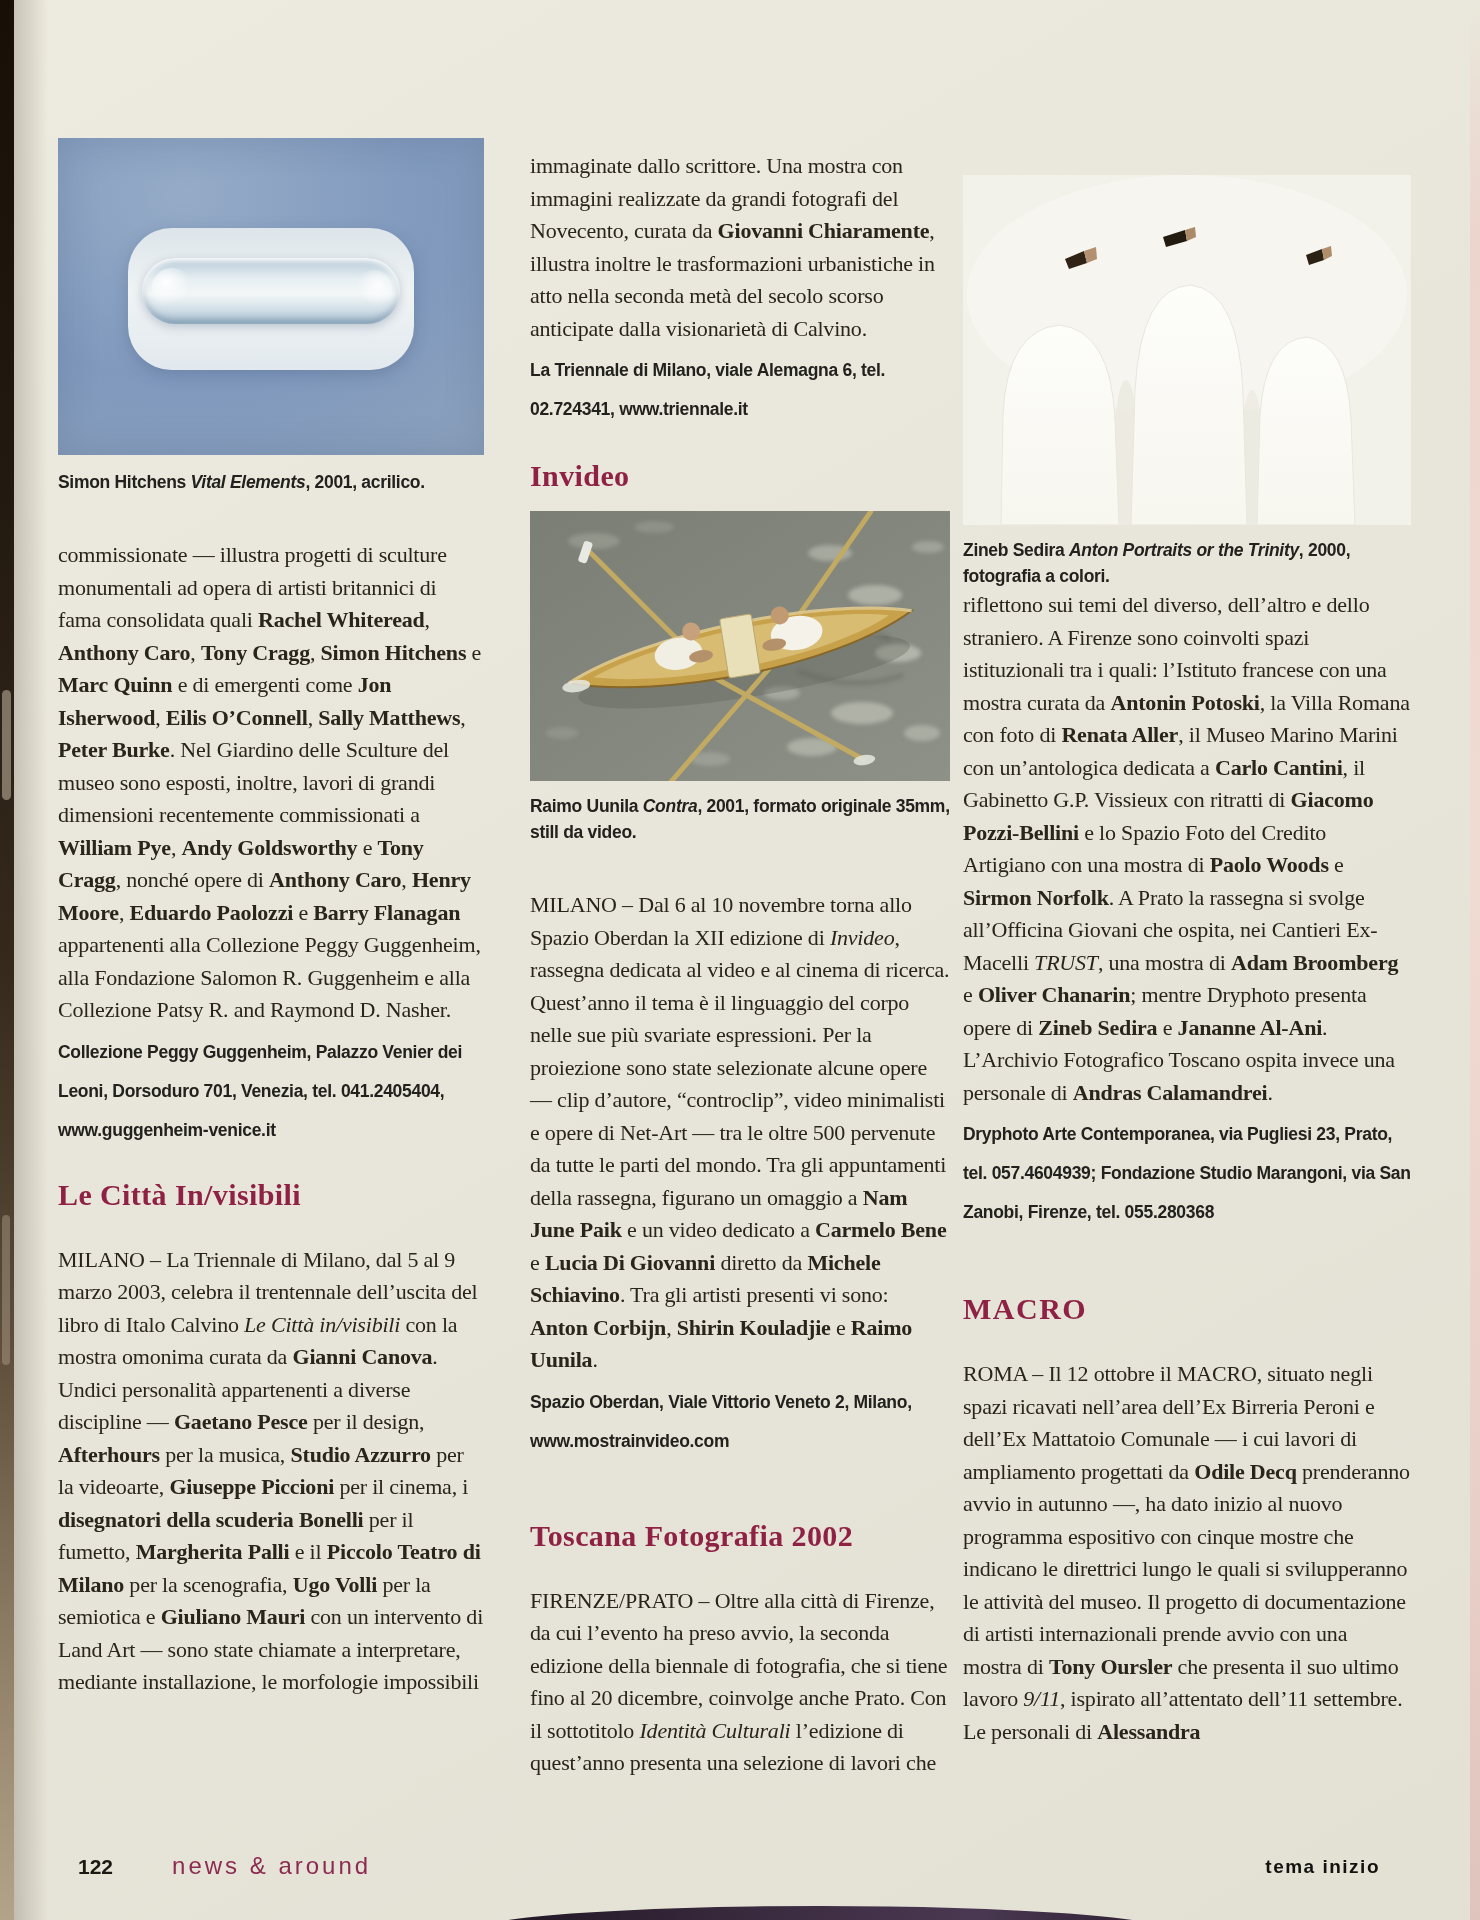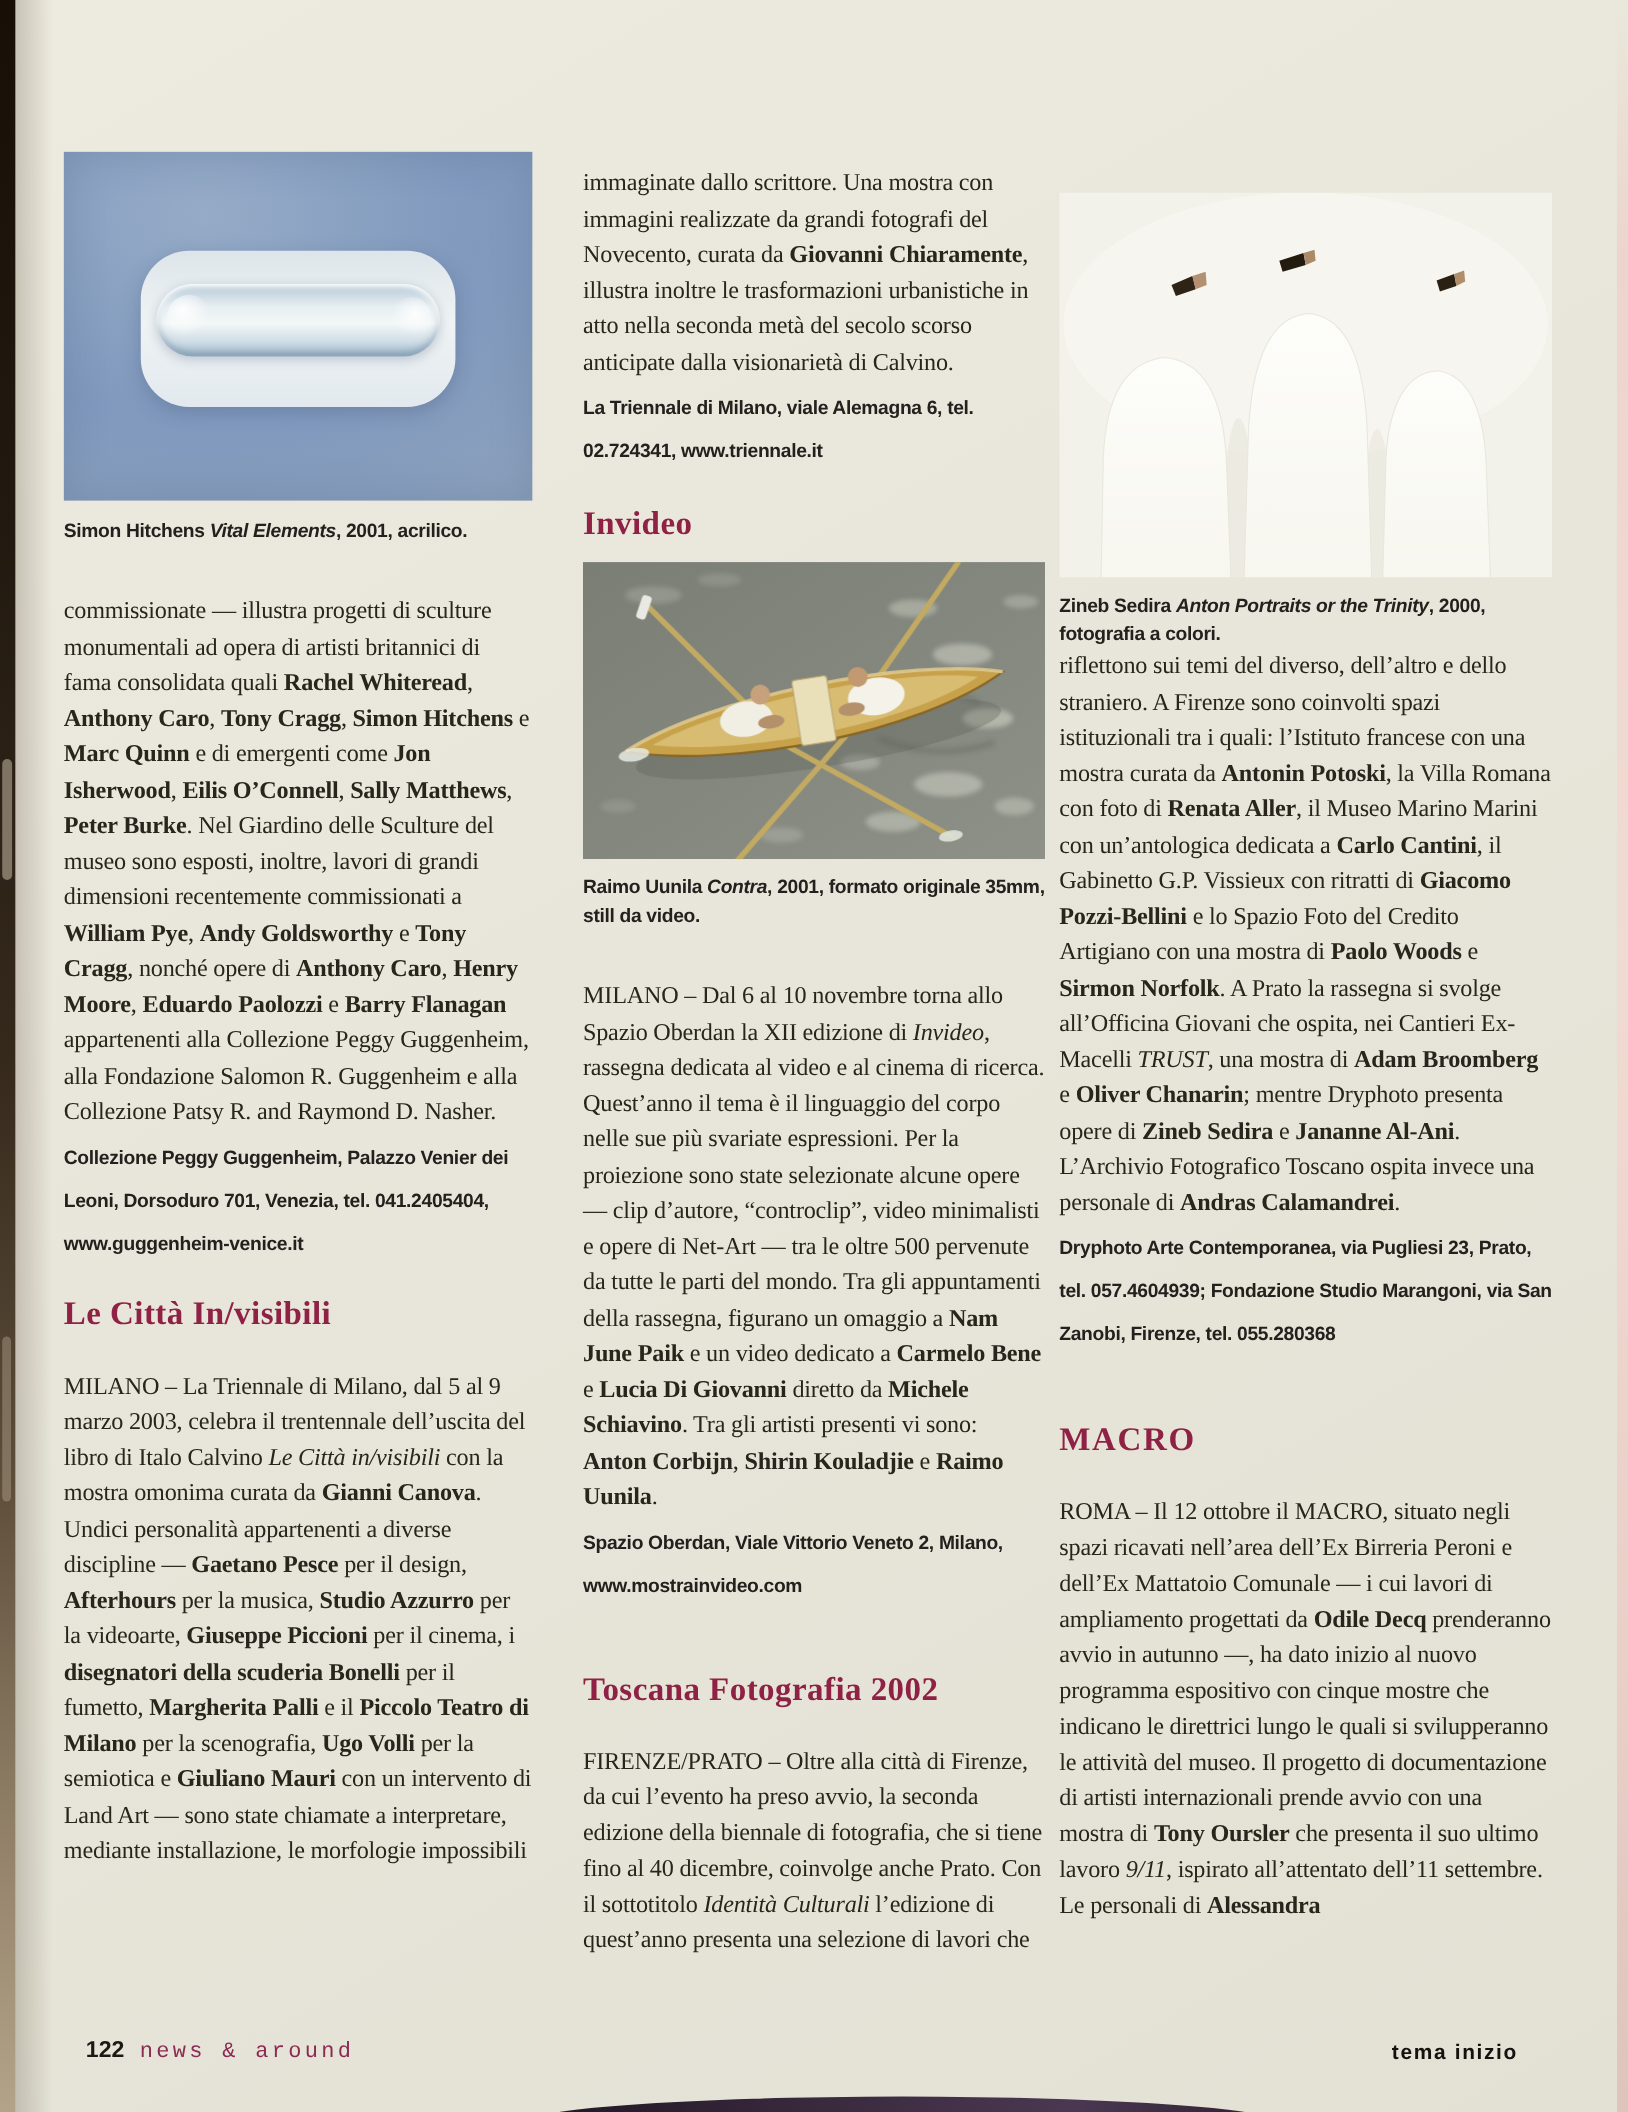--- a/index.html
+++ b/index.html
@@ -56,21 +56,21 @@
   .pill::before { content:""; position:absolute; left:10px; top:10px; width:40px; height:40px;
     border-radius:50%; background:radial-gradient(circle at 35% 35%, rgba(255,255,255,0.95), rgba(255,255,255,0) 65%); }
   .pill::after { content:""; position:absolute; right:8px; top:12px; width:36px; height:38px;
     border-radius:50%; background:radial-gradient(circle at 60% 40%, rgba(255,255,255,0.85), rgba(255,255,255,0) 65%); }
 
   .artwork-svg { display:block; }
 
   
   .footer-left { position:absolute; left:78px; top:1852px; display:flex; align-items:baseline; gap:14px; }
   .footer-num { font-family:"Liberation Sans", sans-serif; font-weight:bold; font-size:21px; color:#1c1914; }
-  .footer-section { font-family:Liberation Mono, monospace; font-size:20px; letter-spacing:3px; color:#8c2b52; }
+  .footer-section { font-family:Liberation Sans, sans-serif; font-size:24px; letter-spacing:3px; color:#8c2b52;margin-left:45px; }
   .footer-right { position:absolute; left:1220px; top:1856px; width:160px; text-align:right;
     font-family:"Liberation Sans", sans-serif; font-weight:bold; font-size:19px; letter-spacing:1.5px; color:#14120f; }
 </style>
 </head>
 <body>
 
 <div class="page">
 
   <div class="spine"></div>
   <div class="spine-fade"></div>
@@ -152,21 +152,21 @@
         <ellipse cx="-95" cy="128" rx="11" ry="5" fill="#dfe3da" opacity="0.9"></ellipse>
         <ellipse cx="105" cy="132" rx="11" ry="5" fill="#dfe3da" opacity="0.9"></ellipse>
         <rect x="-142" y="-128" width="9" height="22" rx="3" fill="#e8e9e2" transform="rotate(28 -138 -118)"></rect>
       </g>
     </svg>
 
     <div class="caption rich mt12"><span>Raimo Uunila </span><span class="i">Contra</span><span>, 2001, formato originale 35mm, still da video.</span></div>
     <p class="body-text rich mt32"><span>MILANO – Dal 6 al 10 novembre torna allo Spazio Oberdan la XII edizione di </span><span class="i">Invideo</span><span>, rassegna dedicata al video e al cinema di ricerca. Quest’anno il tema è il linguaggio del corpo nelle sue più svariate espressioni. Per la proiezione sono state selezionate alcune opere — clip d’autore, “controclip”, video minimalisti e opere di Net-Art — tra le oltre 500 pervenute da tutte le parti del mondo. Tra gli appuntamenti della rassegna, figurano un omaggio a </span><span class="b">Nam June Paik</span><span> e un video dedicato a </span><span class="b">Carmelo Bene</span><span> e </span><span class="b">Lucia Di Giovanni</span><span> diretto da </span><span class="b">Michele Schiavino</span><span>. Tra gli artisti presenti vi sono: </span><span class="b">Anton Corbijn</span><span>, </span><span class="b">Shirin Kouladjie</span><span> e </span><span class="b">Raimo Uunila</span><span>.</span></p>
     <div class="addr mt6">Spazio Oberdan, Viale Vittorio Veneto 2, Milano, www.mostrainvideo.com</div>
     <h2 class="heading mt56">Toscana Fotografia 2002</h2>
-    <p class="body-text rich mt30"><span>FIRENZE/PRATO – Oltre alla città di Firenze, da cui l’evento ha preso avvio, la seconda edizione della biennale di fotografia, che si tiene fino al 40 dicembre, coinvolge anche Prato. Con il sottotitolo </span><span class="i">Identità Culturali</span><span> l’edizione di quest’anno presenta una selezione di lavori che</span></p>
+    <p class="body-text rich mt30"><span>FIRENZE/PRATO – Oltre alla città di Firenze, da cui l’evento ha preso avvio, la seconda edizione della biennale di fotografia, che si tiene fino al 20 dicembre, coinvolge anche Prato. Con il sottotitolo </span><span class="i">Identità Culturali</span><span> l’edizione di quest’anno presenta una selezione di lavori che</span></p>
   </div>
 
   <div class="col col-right">
     <svg class="artwork-svg" width="448" height="350" viewBox="0 0 448 350">
       <defs>
         <linearGradient id="veil" x1="0" y1="0" x2="0" y2="1">
           <stop offset="0" stop-color="#fdfdfa"></stop>
             <stop offset="1" stop-color="#f7f6ef"></stop>
         </linearGradient>
       </defs>

